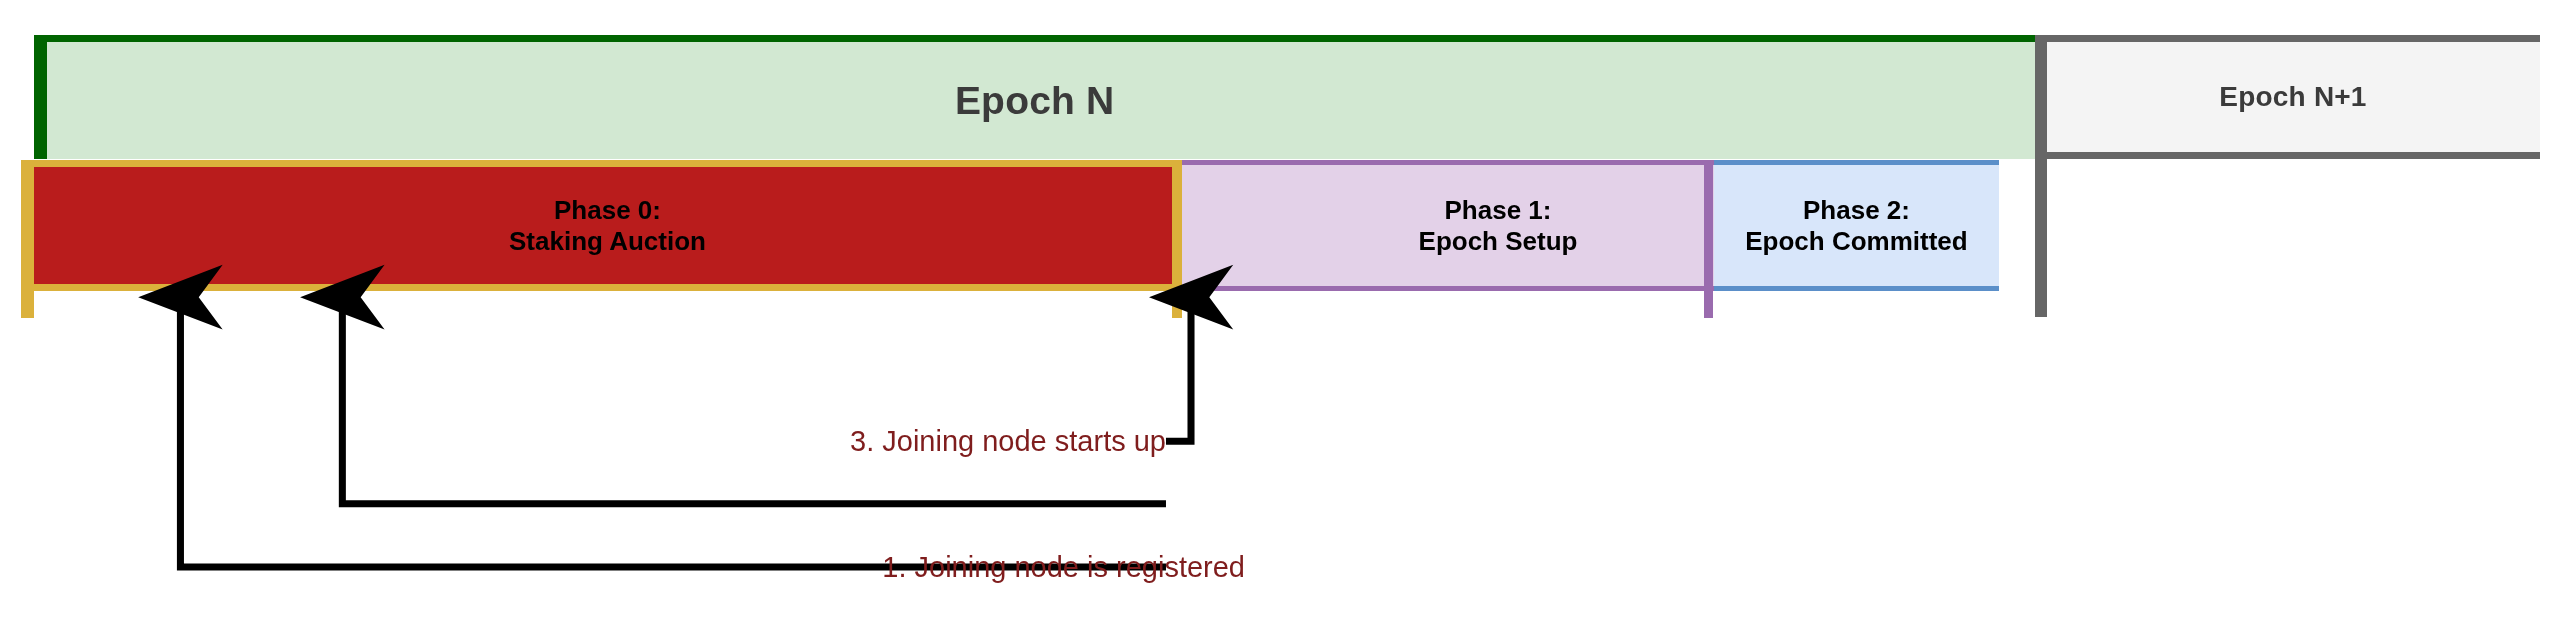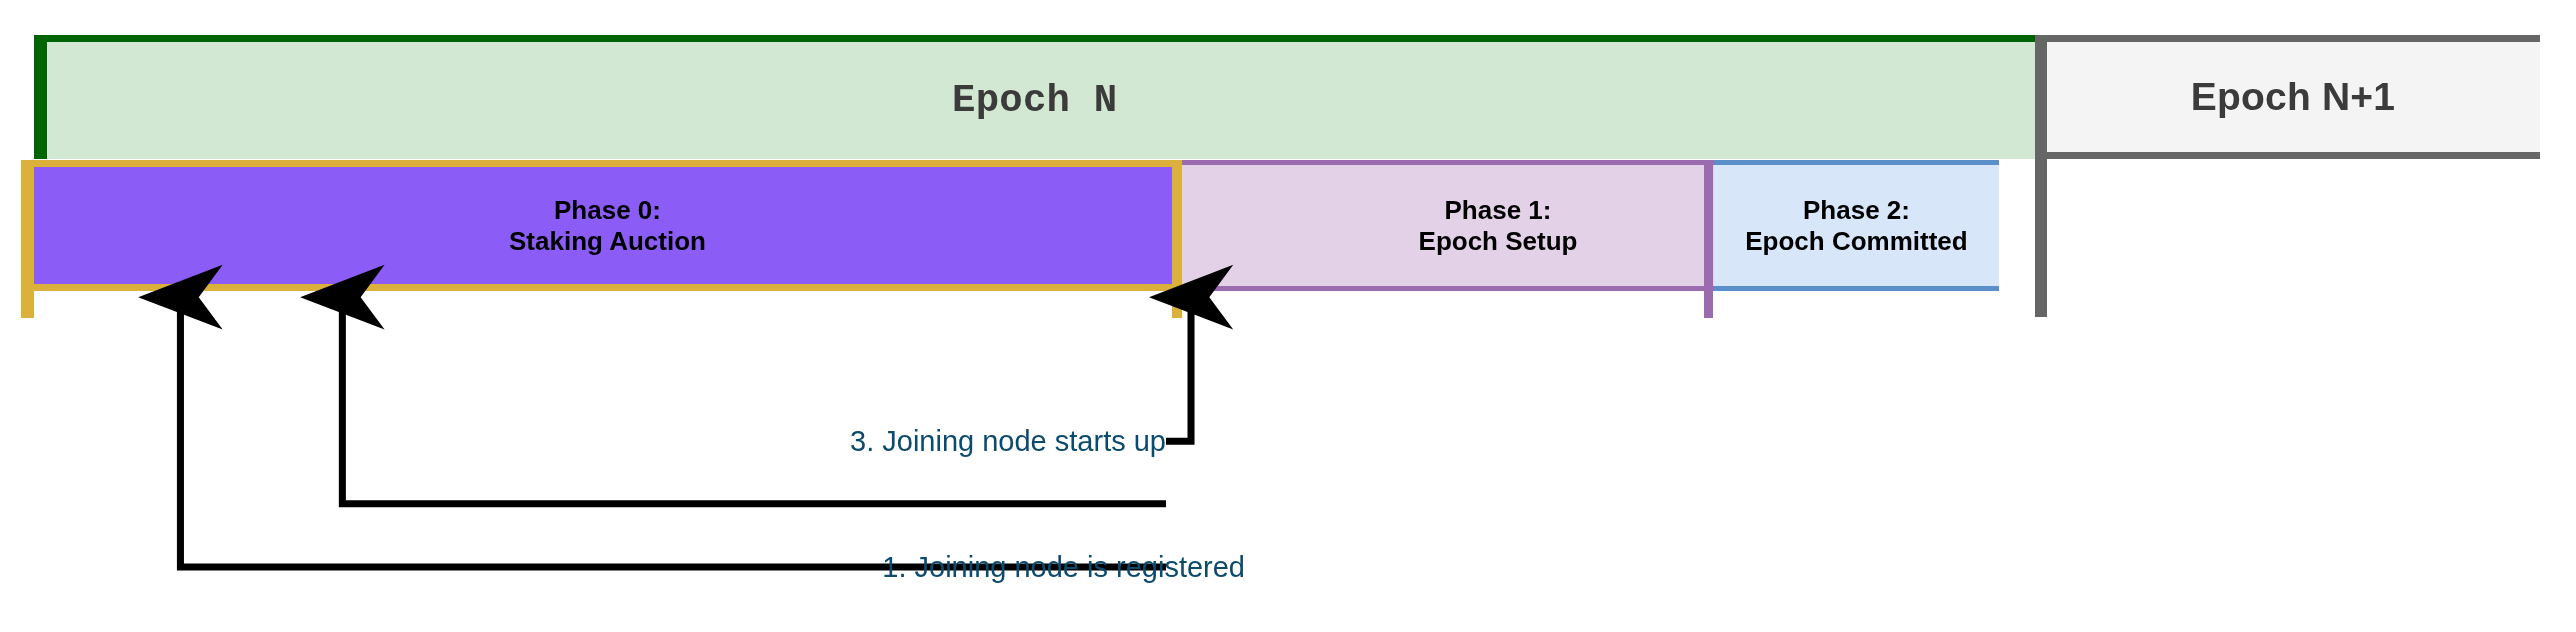--- a/index.html
+++ b/index.html
@@ -8,49 +8,49 @@
 
   #stage{position:absolute;left:0;top:0;width:2576px;height:632px;}
 
   
   .epoch-n{
     position:absolute;left:34px;top:35px;width:2001px;height:124px;
     background:#d2e8d2;
     border-left:13.3px solid #006400;
     border-top:7px solid #006400;
     box-sizing:border-box;
-    display:flex;align-items:center;justify-content:center;font-family:Liberation Mono, monospace;
+    display:flex;align-items:center;justify-content:center;
   }
   .epoch-n-label{
     font-size:39px;font-weight:bold;color:#3b3b3b;letter-spacing:0.2px;
     transform:translateX(-6.3px);
   }
   .epoch-n1{
     position:absolute;left:2046px;top:35px;width:494px;height:124px;
     background:#f4f4f4;
     border-top:7px solid #666666;
     border-bottom:7px solid #666666;
     box-sizing:border-box;
     display:flex;align-items:center;justify-content:center;
   }
   .epoch-n1-label{
-    font-size:39px;font-weight:bold;color:#3b3b3b;letter-spacing:0.2px;
+    font-size:28px;font-weight:bold;color:#3b3b3b;letter-spacing:0.2px;
   }
 
   
   .phase{
     position:absolute;top:160px;height:131px;box-sizing:border-box;
     display:flex;flex-direction:column;align-items:center;justify-content:center;
     line-height:1.18;
   }
   .phase span{
     font-size:26px;font-weight:bold;color:#000000;white-space:nowrap;
   }
   .phase-0{
-    left:21px;width:1161px;background:#8b5cf6;
+    left:21px;width:1161px;background:#b91c1c;
     border-top:7px solid #dbb13b;border-bottom:7px solid #dbb13b;
     border-left:12.5px solid #dbb13b;
   }
   .phase-1{
     left:1182px;width:632px;background:#e3d1e8;
     border-top:5.5px solid #9a6bae;border-bottom:5.5px solid #9a6bae;
   }
   .phase-2{
     left:1714px;width:285px;background:#d8e6fa;
     border-top:5.5px solid #5b8fc9;border-bottom:5.5px solid #5b8fc9;
@@ -62,21 +62,21 @@
   .div-yellow-mid {left:1172px;top:160px;width:10.2px;height:158px;background:#dbb13b;}
   .div-purple     {left:1704px;top:160px;width:9.4px;height:158px;background:#9a6bae;}
   .div-gray       {left:2035px;top:35px;width:11.7px;height:282px;background:#666666;}
 
   
   #callouts{position:absolute;left:0;top:0;width:2576px;height:632px;}
 
   
   .callout-label{
     position:absolute;text-align:center;
-    font-size:29px;color:#0c4a6e;white-space:nowrap;
+    font-size:29px;color:#7f1d1d;white-space:nowrap;
     transform:translateY(-50%);
   }
   .cl-3{right:1410px;top:441px;}
   .cl-2{right:1410px;top:504px;}
   .cl-1{right:1331px;top:567px;}
 </style>
 </head>
 <body>
 
 <div id="stage">

